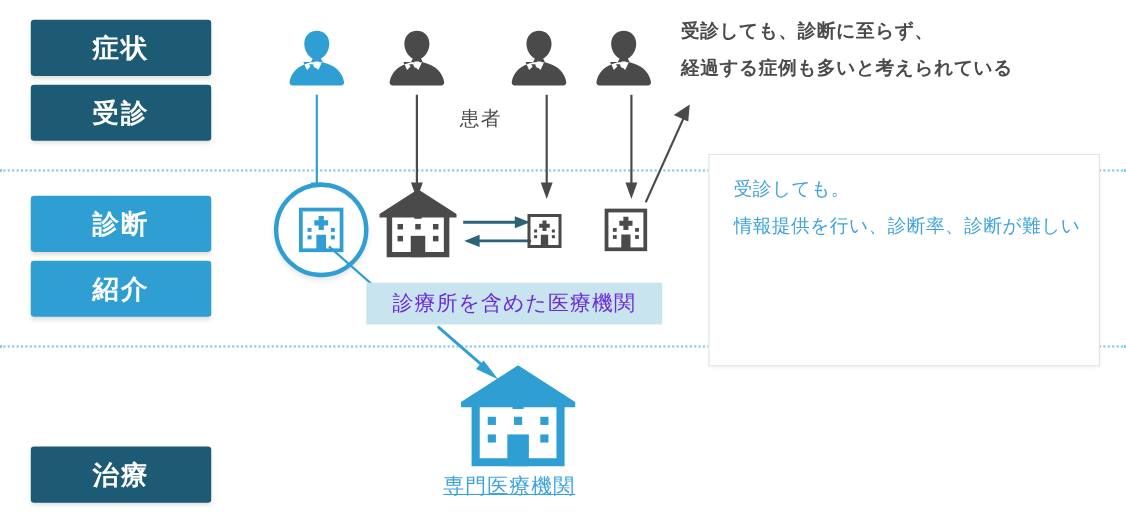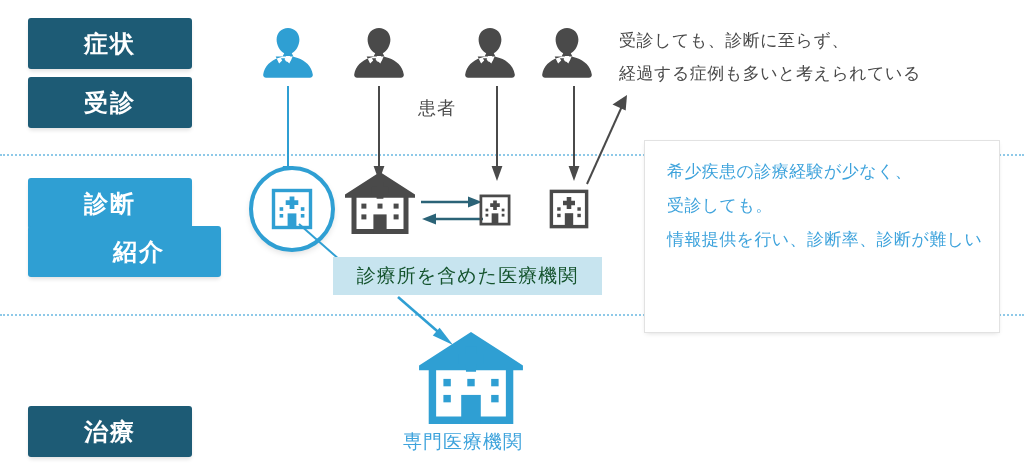--- a/index.html
+++ b/index.html
@@ -60,43 +60,43 @@
   .blue-note-box{
     position:absolute;background:#ffffff;border:1px solid #e2e2e2;
     box-shadow:0 2px 5px -2px rgba(0,0,0,0.16);
     box-sizing:border-box;padding:14px 22px 10px 22px;
   }
   .blue-note-box p{
     margin:0;font-size:17px;color:#3ea3dc;line-height:2.0;
     letter-spacing:0.4px;white-space:nowrap;font-weight:500;
   }
   .callout{
-    position:absolute;background:#c7e4ef;color:#14532d;
+    position:absolute;background:#c7e4ef;color:#6d28d9;
     font-size:19px;font-weight:500;letter-spacing:1px;
     display:flex;align-items:center;justify-content:center;
     box-sizing:border-box;
   }
   .spec-label{
     position:absolute;font-size:19px;color:#3ea3dc;font-weight:500;
-    letter-spacing:1px;white-space:nowrap;
+    letter-spacing:1px;white-space:nowrap;text-decoration:underline;
   }
 </style>
 </head>
 <body>
 
 <div class="stage-btn btn-dark" style="top:18px;">
   <span>症状</span>
 </div>
 <div class="stage-btn btn-dark" style="top:77px;">
   <span>受診</span>
 </div>
 <div class="stage-btn btn-blue" style="top:178px;">
   <span>診断</span>
 </div>
-<div class="stage-btn btn-blue" style="top:226px;padding-left:29px;">
+<div class="stage-btn btn-blue" style="top:237px;">
   <span>紹介</span>
 </div>
 <div class="stage-btn btn-dark" style="top:366px;margin-top:40px;">
   <span>治療</span>
 </div>
 
 <div class="divider" style="top:154px;"></div>
 <div class="divider" style="top:314px;"></div>
 
 <div class="person" style="left:262px;top:24px;">
@@ -155,27 +155,26 @@
   </svg>
 </div>
 
 <div class="diag-arrow" style="left:583px;top:92px;">
   <svg width="48" height="96" viewBox="0 0 48 96" xmlns="http://www.w3.org/2000/svg">
     <line x1="4" y1="92" x2="40" y2="12" stroke="#4a4a4a" stroke-width="2"></line>
     <path fill="#4a4a4a" d="M44 3 29.5 12.5l13.2 6z"></path>
   </svg>
 </div>
 
-<div class="gray-note" style="left:619px;top:24px;">
+<div class="gray-note" style="left:619px;top:12px;font-weight:bold;">
   <div>受診しても、診断に至らず、</div>
   <div>経過する症例も多いと考えられている</div>
 </div>
 
 <div class="blue-note-box" style="left:644px;top:140px;width:356px;height:193px;">
-  <p>希少疾患の診療経験が少なく、</p>
   <p>受診しても。</p>
   <p>情報提供を行い、診断率、診断が難しい</p>
 </div>
 
 <div class="circle-hl" style="left:249px;top:166px;">
   <svg width="42" height="42" viewBox="0 0 42 42" xmlns="http://www.w3.org/2000/svg">
     <rect x="2.5" y="2.5" width="37" height="37" fill="none" stroke="#2f9fd3" stroke-width="3.4"></rect>
     <path fill="#2f9fd3" d="M18.6 8.4h4.8v3.9h3.9v4.8h-3.9v3.9h-4.8v-3.9h-3.9v-4.8h3.9z"></path>
     <rect x="8.6" y="19.2" width="3.6" height="3.6" fill="#2f9fd3"></rect>
     <rect x="29.8" y="19.2" width="3.6" height="3.6" fill="#2f9fd3"></rect>

